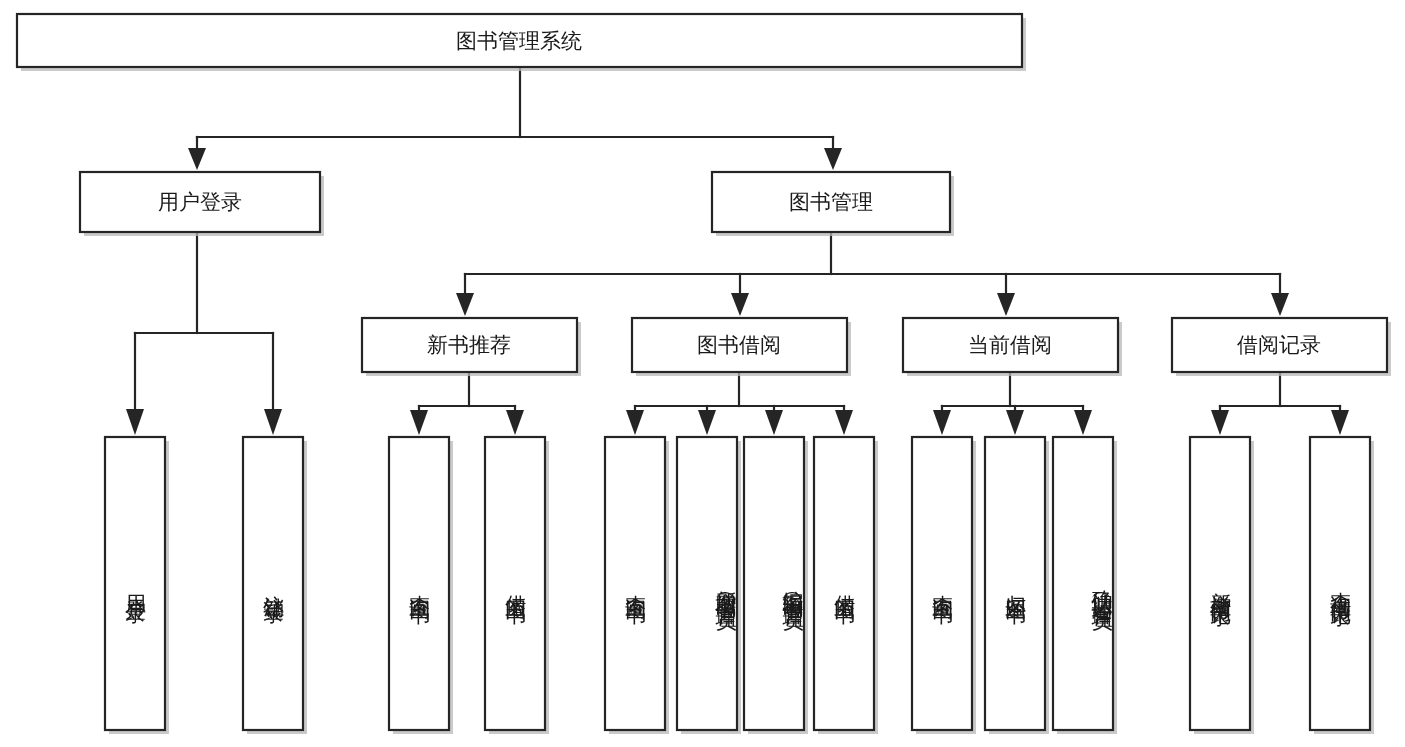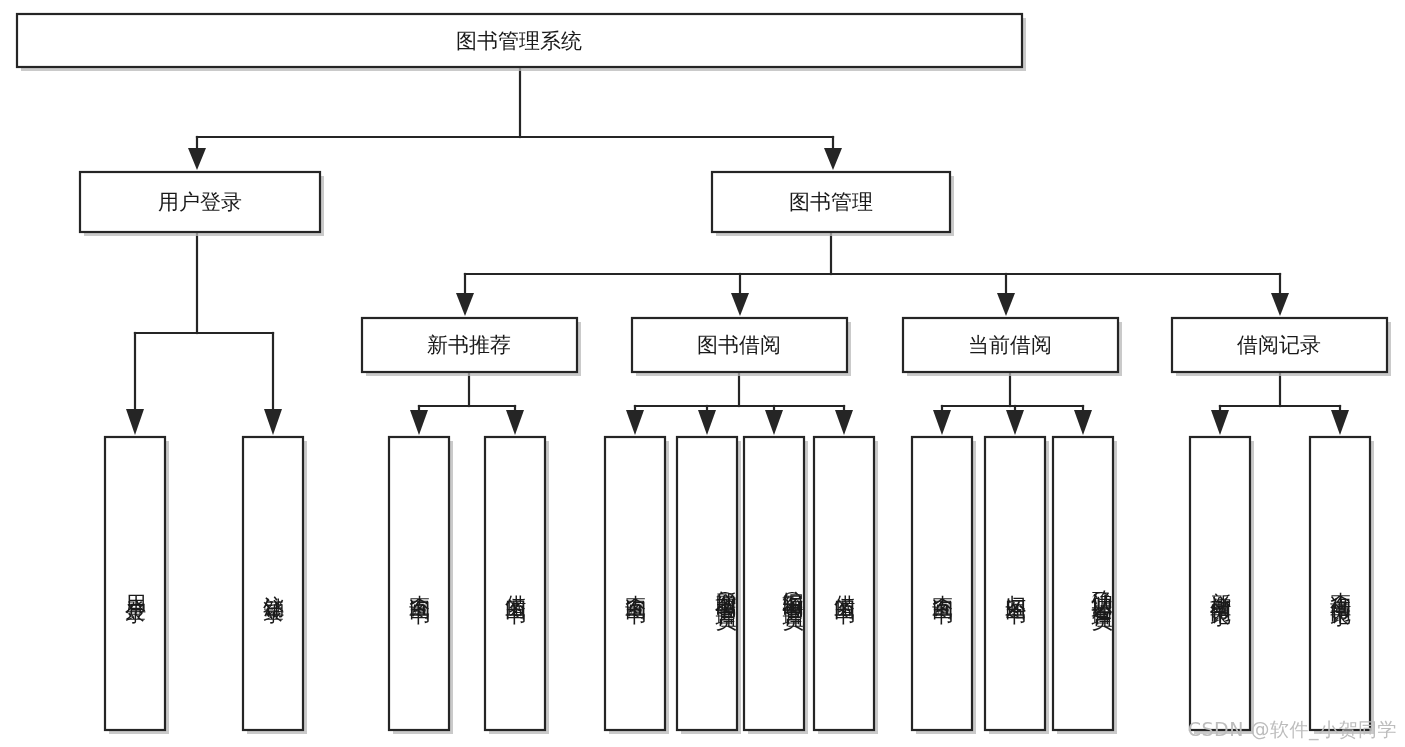--- a/index.html
+++ b/index.html
@@ -240,15 +240,14 @@
     <div class="node-label-v" style="left:677px; top:437px; width:60px; height:293px; display:flex; align-items:flex-start; justify-content:center; padding-top:6px; box-sizing:border-box;">新增图书（管理员）</div>
     <div class="node-label-v" style="left:744px; top:437px; width:60px; height:293px; display:flex; align-items:flex-start; justify-content:center; padding-top:6px; box-sizing:border-box;">编辑图书（管理员）</div>
     <div class="node-label-v" style="left:814px; top:437px; width:60px; height:293px; display:flex; align-items:center; justify-content:center;">借阅图书</div>
     <div class="node-label-v" style="left:912px; top:437px; width:60px; height:293px; display:flex; align-items:center; justify-content:center;">查询图书</div>
     <div class="node-label-v" style="left:985px; top:437px; width:60px; height:293px; display:flex; align-items:center; justify-content:center;">归还图书</div>
     <div class="node-label-v" style="left:1053px; top:437px; width:60px; height:293px; display:flex; align-items:flex-start; justify-content:center; padding-top:6px; box-sizing:border-box;">确认归还（管理员）</div>
     <div class="node-label-v" style="left:1190px; top:437px; width:60px; height:293px; display:flex; align-items:center; justify-content:center;">新增借阅记录</div>
     <div class="node-label-v" style="left:1310px; top:437px; width:60px; height:293px; display:flex; align-items:center; justify-content:center;">查询借阅记录</div>
   </div>
 
-  <div class="watermark">CSDN @软件_小贺同学</div>
 
 </div>
 
 </body></html>

